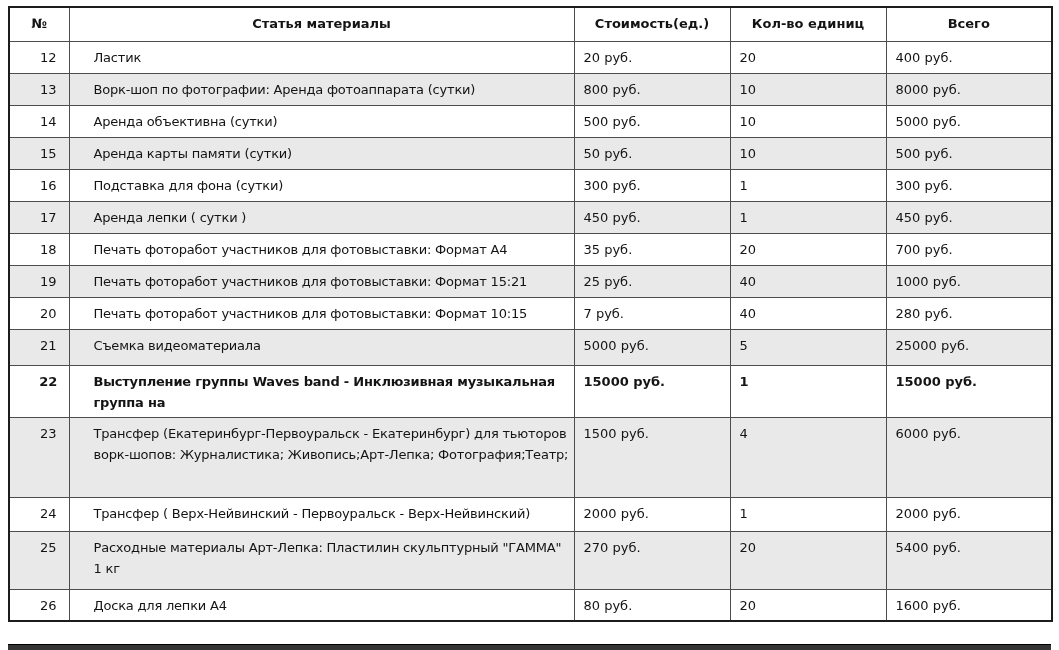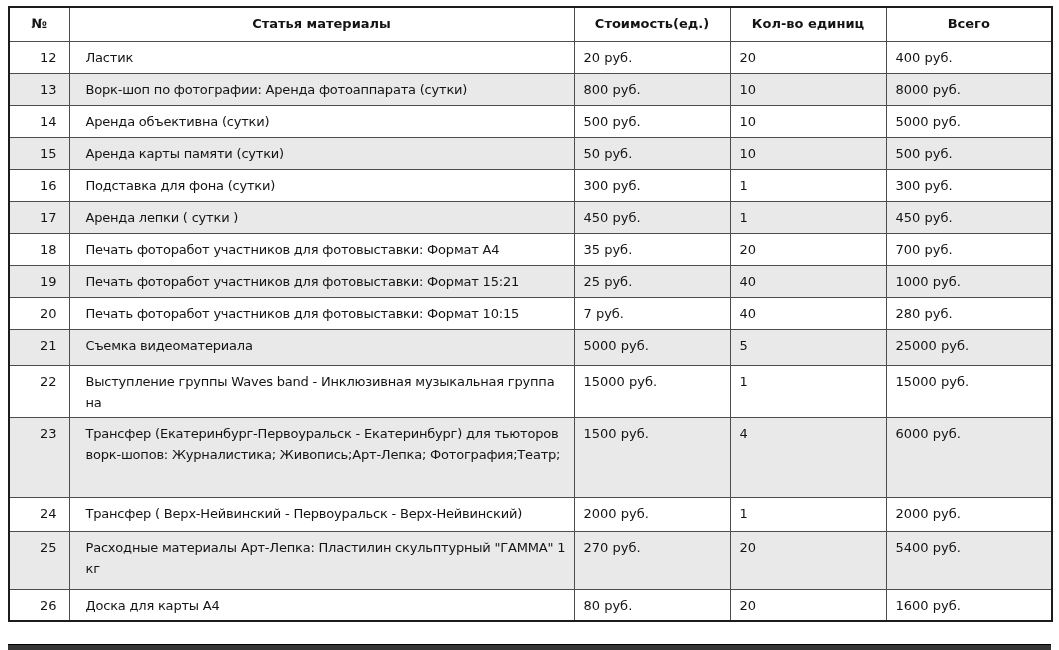--- a/index.html
+++ b/index.html
@@ -34,27 +34,27 @@
   }
   thead tr { height: 34px; background: #ffffff; }
   th {
     font-weight: bold;
     text-align: center;
     padding: 5px 3px 4px 3px;
   }
   tbody tr { height: 32px; background: #ffffff; }
   tbody tr:nth-child(even) { background: var(--row-alt, #e9e9e9); }
   tbody tr:nth-child(10) { height: 36px; }
-  tbody tr:nth-child(11) { height: 37px; }
+  tbody tr:nth-child(11) { height: 37px; font-weight: bold; }
   tbody tr:nth-child(12) { height: 80px; margin-top: 28px; }
   tbody tr:nth-child(13) { height: 34px; }
   tbody tr:nth-child(14) { height: 58px; border-radius: 26px; }
   td { padding: 5px 8px 4px 9px; }
   td.num { text-align: center; padding-left: 20px; padding-right: 2px; }
-  td.item { padding-left: 16px; padding-right: 2px; letter-spacing: -0.2px; }
+  td.item { padding-left: 24px; padding-right: 2px; letter-spacing: -0.2px; }
   .cutoff-strip {
     position: absolute;
     left: 8px;
     width: 1043px;
     bottom: 0;
     height: 6px;
     background: #353535;
     border-top: 1px solid #000000;
     box-sizing: border-box;
   }
@@ -188,21 +188,21 @@
   <tr>
     <td class="num">25</td>
     <td class="item">Расходные материалы Арт-Лепка: Пластилин скульптурный "ГАММА" 1 кг</td>
     <td class="cost">270 руб.</td>
     <td class="qty">20</td>
     <td class="total">5400 руб.</td>
   </tr>
 
   <tr>
     <td class="num">26</td>
-    <td class="item">Доска для карты А4</td>
+    <td class="item">Доска для лепки А4</td>
     <td class="cost">80 руб.</td>
     <td class="qty">20</td>
     <td class="total">1600 руб.</td>
   </tr>
 
 </tbody>
   </table>
   <div class="cutoff-strip"></div>
 </div>
 

